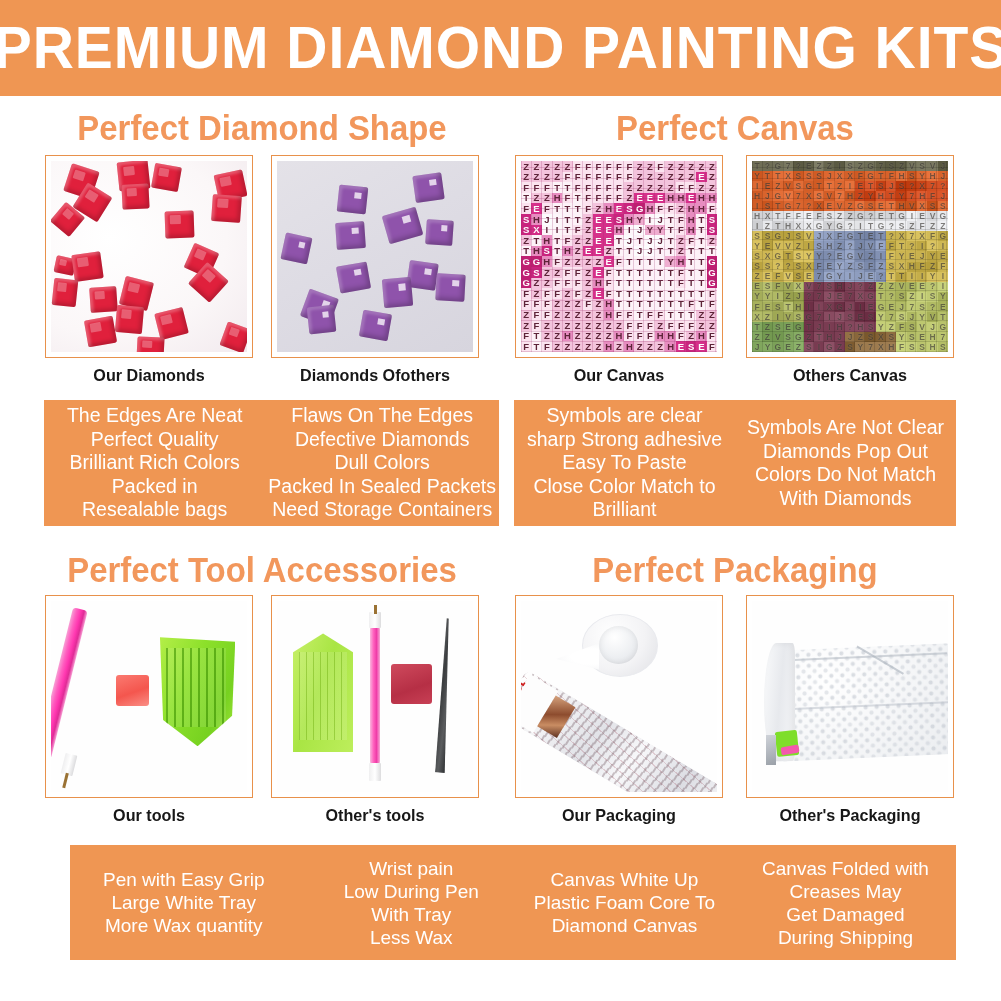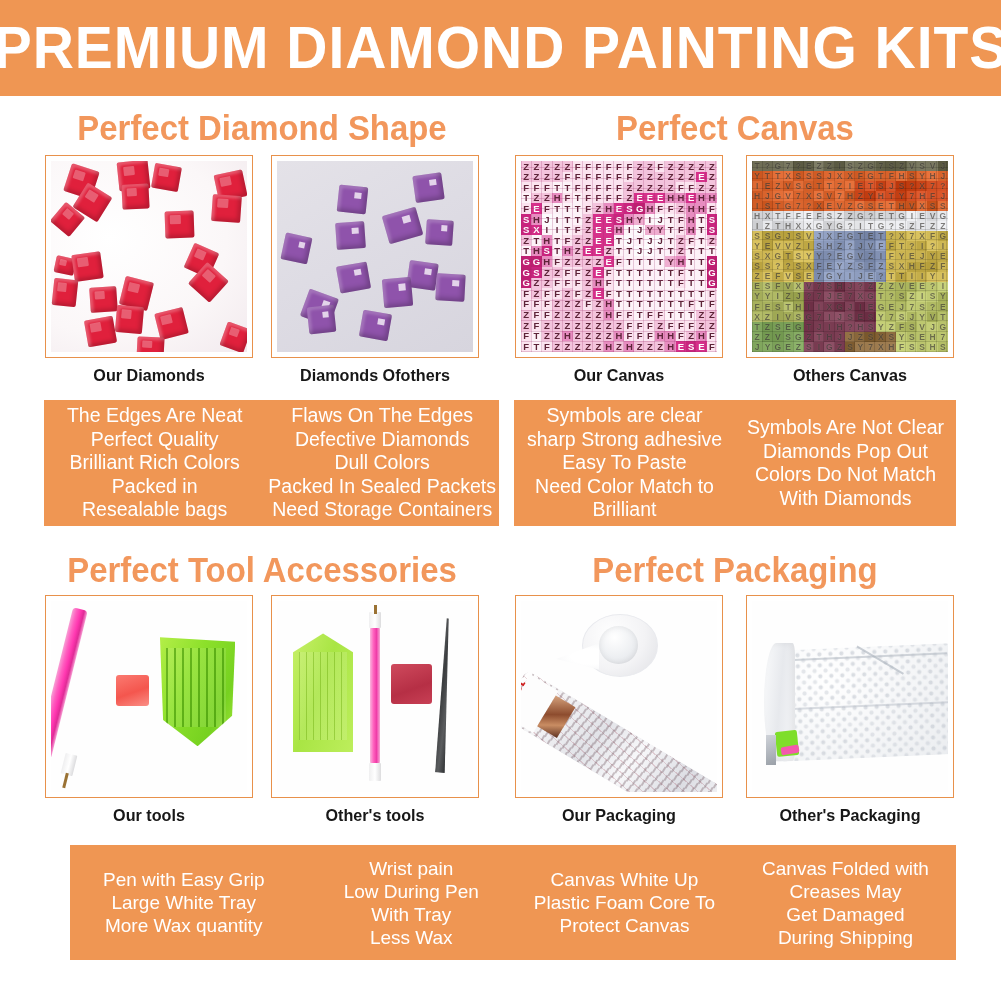--- a/index.html
+++ b/index.html
@@ -978,21 +978,21 @@
       <span>Packed In Sealed Packets</span>
       <span>Need Storage Containers</span>
     </div>
   </div>
 
   <div class="panel" style="left:514px; top:400px; width:442px; height:126px;">
     <div class="col">
       <span>Symbols are clear</span>
       <span>sharp Strong adhesive</span>
       <span>Easy To Paste</span>
-      <span>Need Color Match to</span>
+      <span>Close Color Match to</span>
       <span>Brilliant</span>
     </div>
     <div class="col">
       <span>Symbols Are Not Clear</span>
       <span>Diamonds Pop Out</span>
       <span>Colors Do Not Match</span>
       <span>With Diamonds</span>
     </div>
   </div>
 
@@ -1090,21 +1090,21 @@
       <span>Low During Pen</span>
       <span>With Tray</span>
       <span>Less Wax</span>
     </div>
   </div>
 
   <div class="panel small" style="left:514px; top:845px; width:442px; height:115px;">
     <div class="col">
       <span>Canvas White Up</span>
       <span>Plastic Foam Core To</span>
-      <span>Protect Canvas</span>
+      <span>Diamond Canvas</span>
     </div>
     <div class="col">
       <span>Canvas Folded with</span>
       <span>Creases May</span>
       <span>Get Damaged</span>
       <span>During Shipping</span>
     </div>
   </div>
 
 </div>

